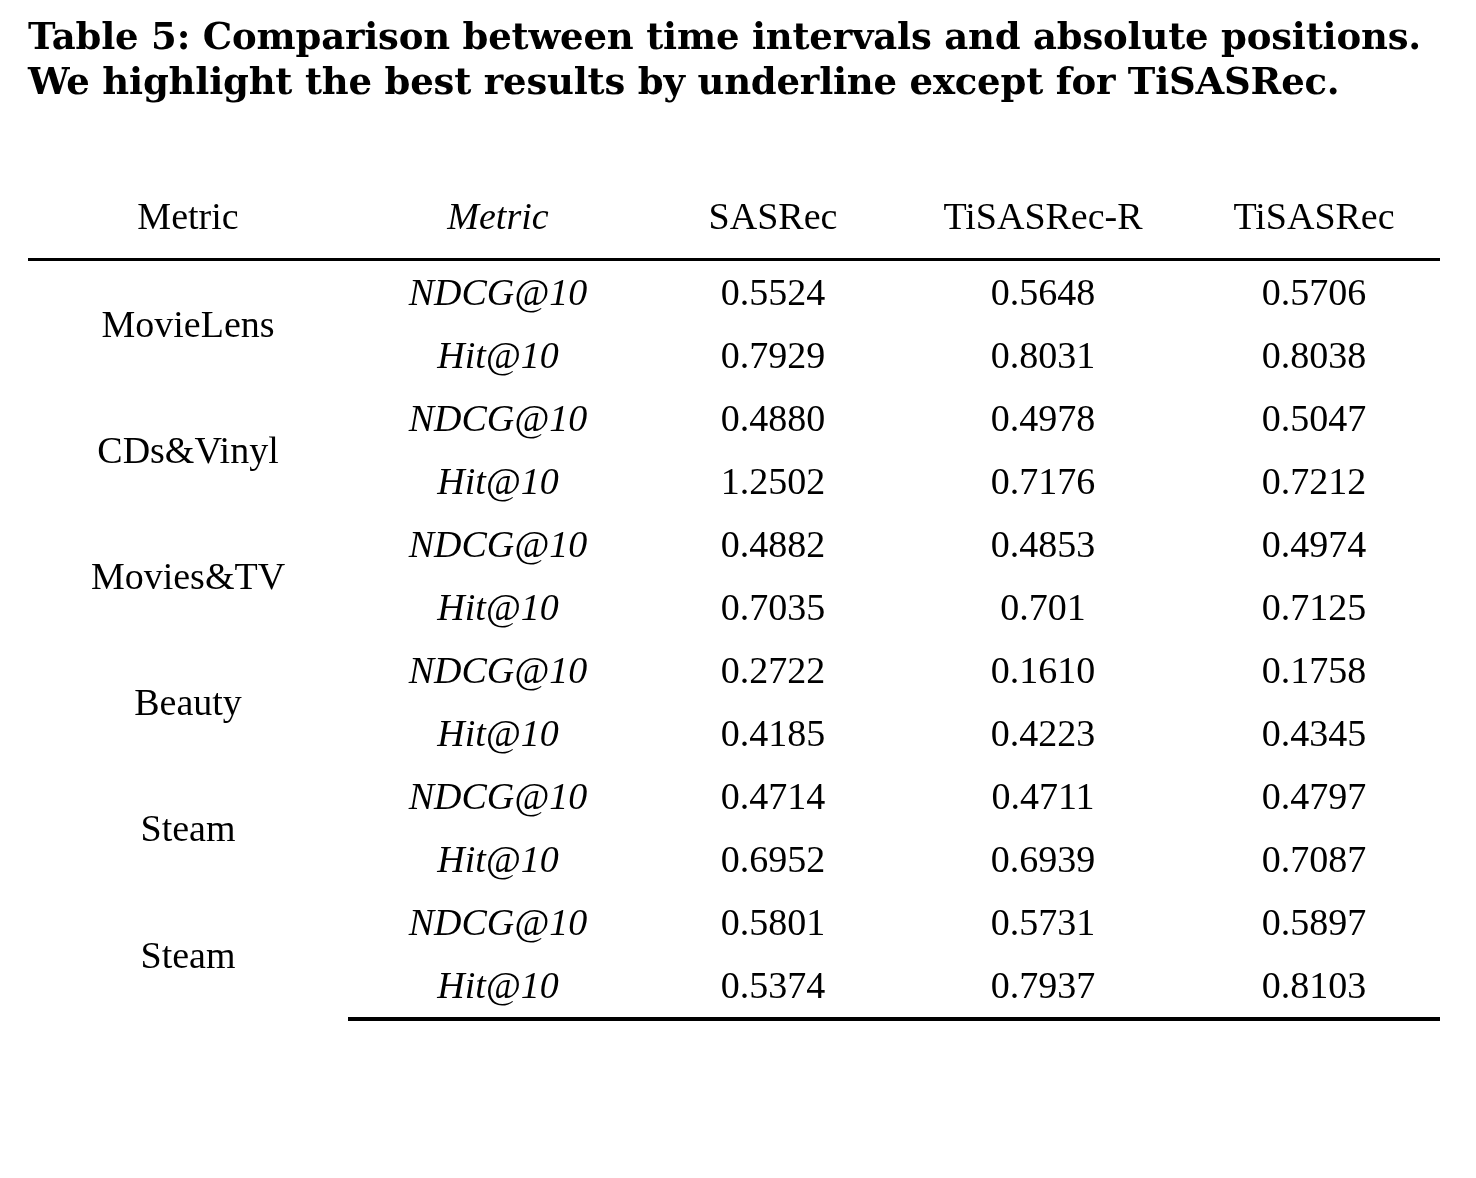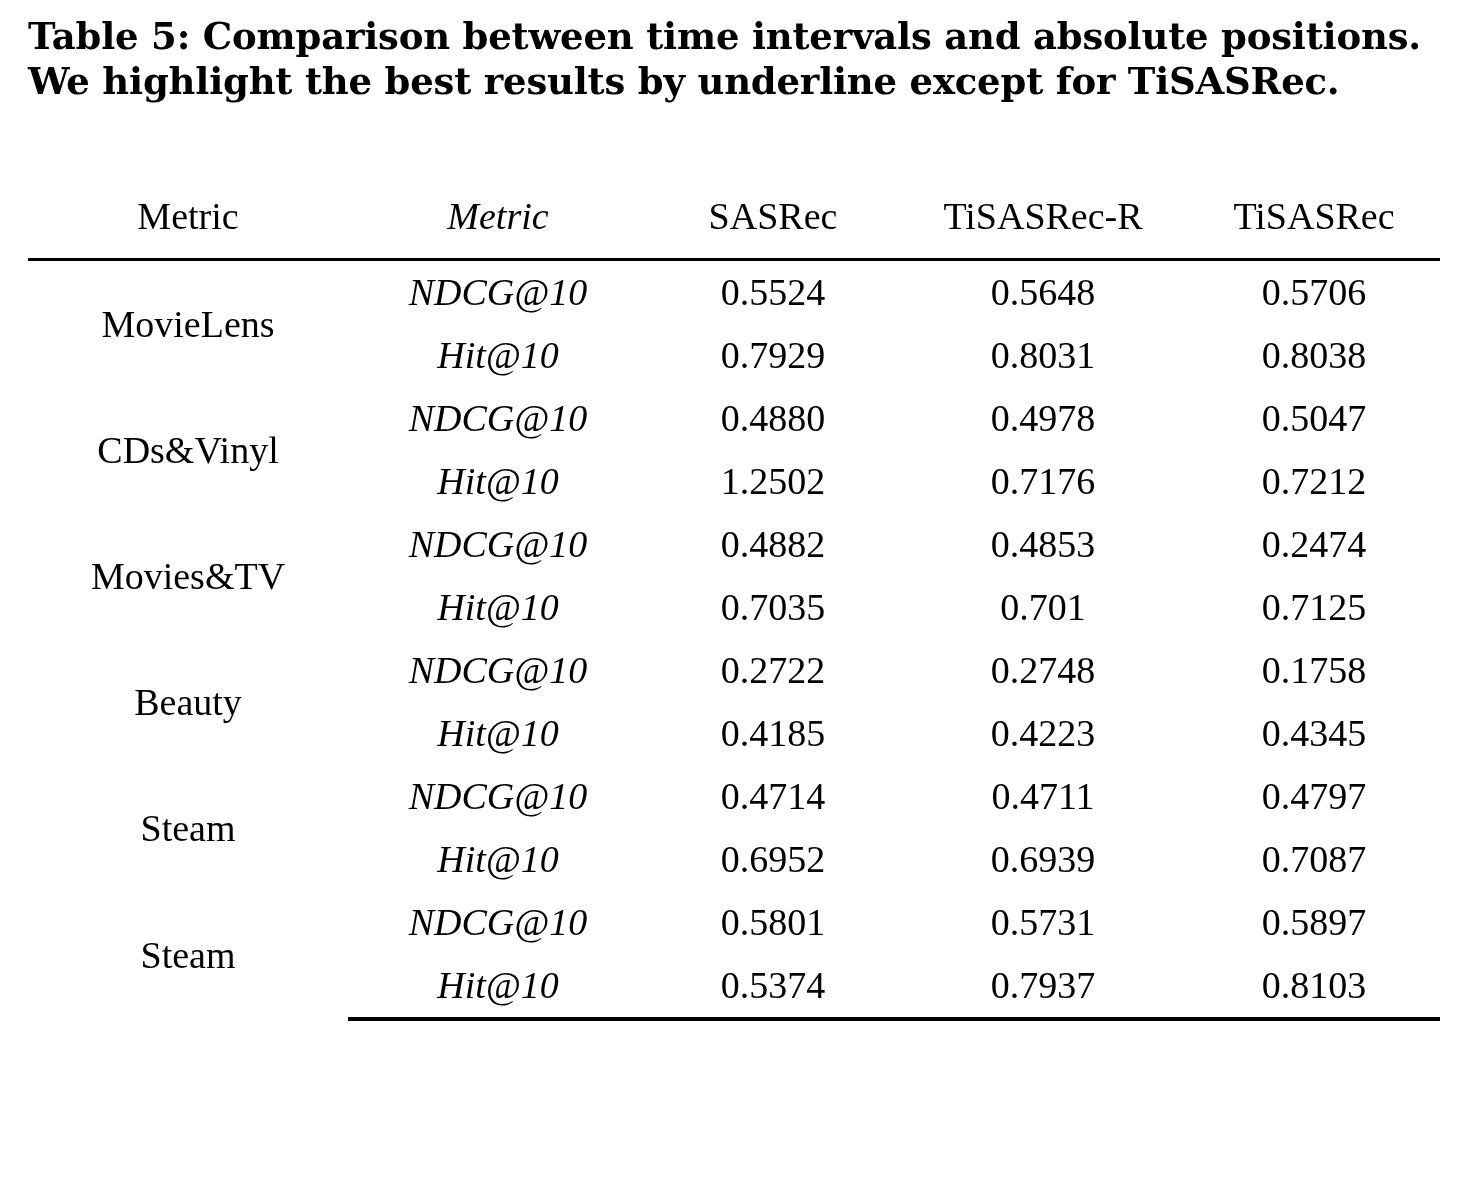--- a/index.html
+++ b/index.html
@@ -126,34 +126,34 @@
         <td class="col-val">1.2502</td>
         <td class="col-val best">0.7176</td>
         <td class="col-val">0.7212</td>
       </tr>
 
       <tr>
         <td class="col-dataset" rowspan="2">Movies&amp;TV</td>
         <td class="col-metric">NDCG@10</td>
         <td class="col-val best">0.4882</td>
         <td class="col-val">0.4853</td>
-        <td class="col-val">0.2474</td>
+        <td class="col-val">0.4974</td>
       </tr>
       <tr>
         <td class="col-metric">Hit@10</td>
         <td class="col-val best">0.7035</td>
         <td class="col-val">0.701</td>
         <td class="col-val">0.7125</td>
       </tr>
 
       <tr>
         <td class="col-dataset" rowspan="2">Beauty</td>
         <td class="col-metric">NDCG@10</td>
         <td class="col-val">0.2722</td>
-        <td class="col-val best">0.2748</td>
+        <td class="col-val best">0.1610</td>
         <td class="col-val">0.1758</td>
       </tr>
       <tr>
         <td class="col-metric">Hit@10</td>
         <td class="col-val">0.4185</td>
         <td class="col-val best">0.4223</td>
         <td class="col-val">0.4345</td>
       </tr>
 
       <tr>

